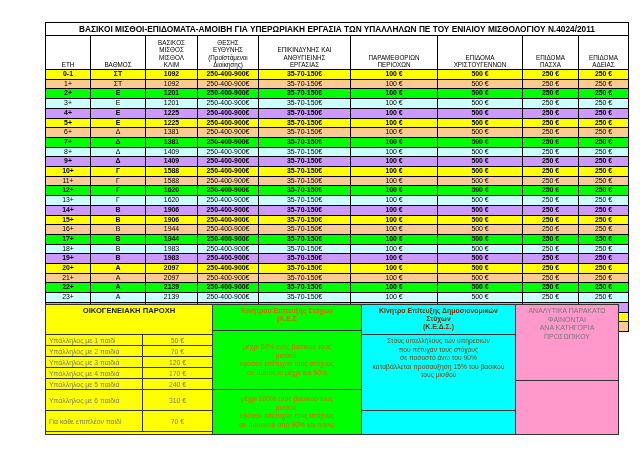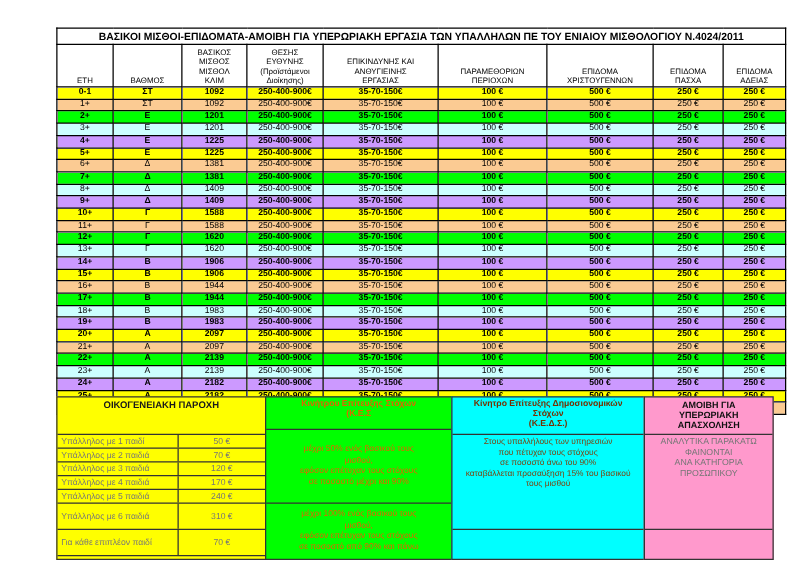--- a/index.html
+++ b/index.html
@@ -21,21 +21,21 @@
     white-space:pre-line;padding-bottom:1px;background:#fff;
   }
   tbody.rows td{font-size:6.9px;height:8.7px;line-height:8.7px;white-space:nowrap;}
   tr.bold td{font-weight:bold;}
   .c-yellow{background:var(--yellow);}
   .c-orange{background:var(--orange);}
   .c-green{background:var(--green);}
   .c-cyan{background:var(--cyan);}
   .c-purple{background:var(--purple);}
   
-  .bottom{position:absolute;left:45px;top:317px;display:flex;align-items:flex-start;}
+  .bottom{position:absolute;left:45px;top:304px;display:flex;align-items:flex-start;}
   .block{border:1px solid #333;box-sizing:border-box;height:131px;}
   .block + .block{margin-left:-1px;}
   .yellow-block{width:168px;background:var(--yellow);}
   .green-block{width:150px;background:var(--green);}
   .cyan-block{width:155px;background:var(--bottom_cyan);}
   .pink-block{width:104px;background:var(--pink);}
   .block-header{
     border-bottom:1px solid #333;box-sizing:border-box;text-align:center;
     font-weight:bold;white-space:pre-line;padding-top:2px;line-height:8px;
   }
@@ -468,23 +468,20 @@
 (Κ.Ε.Δ.Σ.)</div>
       <div class="keds-body">Στους υπαλλήλους των υπηρεσιών
 που πέτυχαν τους στόχους
 σε ποσοστό άνω του 90%
 καταβάλλεται προσαύξηση 15% του βασικού
 τους μισθού</div>
       <div class="spacer"></div>
     </div>
 
     <div class="block pink-block">
-      <div class="block-header">ΑΜΟΙΒΗ ΓΙΑ
-ΥΠΕΡΩΡΙΑΚΗ
-ΑΠΑΣΧΟΛΗΣΗ</div>
       <div class="ot-body">ΑΝΑΛΥΤΙΚΑ ΠΑΡΑΚΑΤΩ
 ΦΑΙΝΟΝΤΑΙ
 ΑΝΑ ΚΑΤΗΓΟΡΙΑ
 ΠΡΟΣΩΠΙΚΟΥ</div>
       <div class="spacer"></div>
     </div>
 
   </div>
 </div>
 

